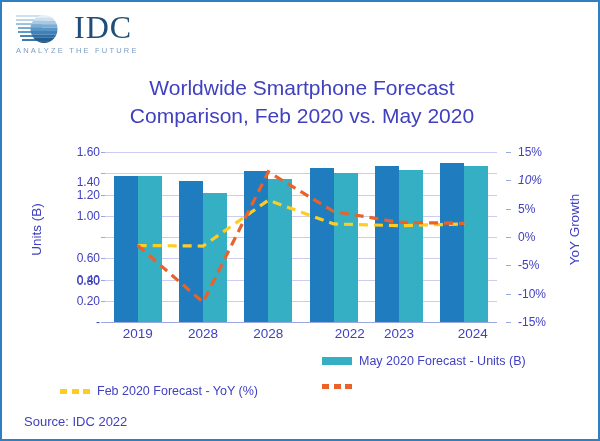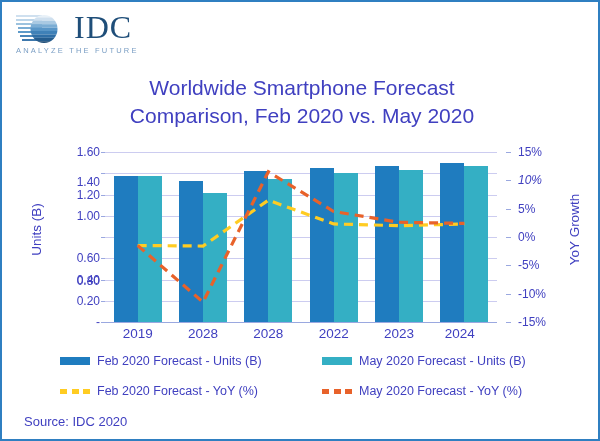--- a/index.html
+++ b/index.html
@@ -367,48 +367,43 @@
       </div>
 
     <div id="ylabel-right-box">
       <div id="ylabel-right">YoY Growth</div>
     </div>
 
     <div id="xaxis-labels">
         <div class="xtick" style="left: 0px; width: 65.3333px;">2019</div>
         <div class="xtick" style="left: 65.3333px; width: 65.3333px;">2028</div>
         <div class="xtick" style="left: 130.667px; width: 65.3333px;">2028</div>
-        <div class="xtick" style="left: 196px; width: 65.3333px;">2022</div>
+        <div class="xtick" style="left: 212px; width: 65.3333px;">2022</div>
         <div class="xtick" style="left: 261.333px; width: 65.3333px;">2023</div>
-        <div class="xtick" style="left: 322px; width: 65.3333px;">2024</div>
+        <div class="xtick" style="left: 335px; width: 65.3333px;">2024</div>
       </div>
   </div>
 
   <div id="legend">
-      <div class="legend-item" style="left: 58px; top: 0px;">
-        <span class="swatch-solid" style="background: rgb(31, 124, 191);"></span>
-        <span>Feb 2020 Forecast - Units (B)</span>
-      </div>
       <div class="legend-item" style="left: 320px; top: 0px;">
         <span class="swatch-solid" style="background: rgb(52, 175, 196);"></span>
         <span>May 2020 Forecast - Units (B)</span>
       </div>
       <div class="legend-item" style="left: 58px; top: 30px;">
         <span class="swatch-dash">
           <i style="background: rgb(255, 204, 34);"></i>
           <i style="background: rgb(255, 204, 34);"></i>
           <i style="background: rgb(255, 204, 34);"></i>
         </span>
         <span>Feb 2020 Forecast - YoY (%)</span>
       </div>
       <div class="legend-item" style="left: 320px; top: 30px;">
         <span class="swatch-dash">
           <i style="background: rgb(232, 98, 42);"></i>
           <i style="background: rgb(232, 98, 42);"></i>
           <i style="background: rgb(232, 98, 42);"></i>
         </span>
-        <span>May 2020 Forecast - YoY (%)</span>
       </div>
     </div>
 
-  <div id="source">Source: IDC 2020</div>
+  <div id="source">Source: IDC 2022</div>
 
 </div>
 
 </body></html>

